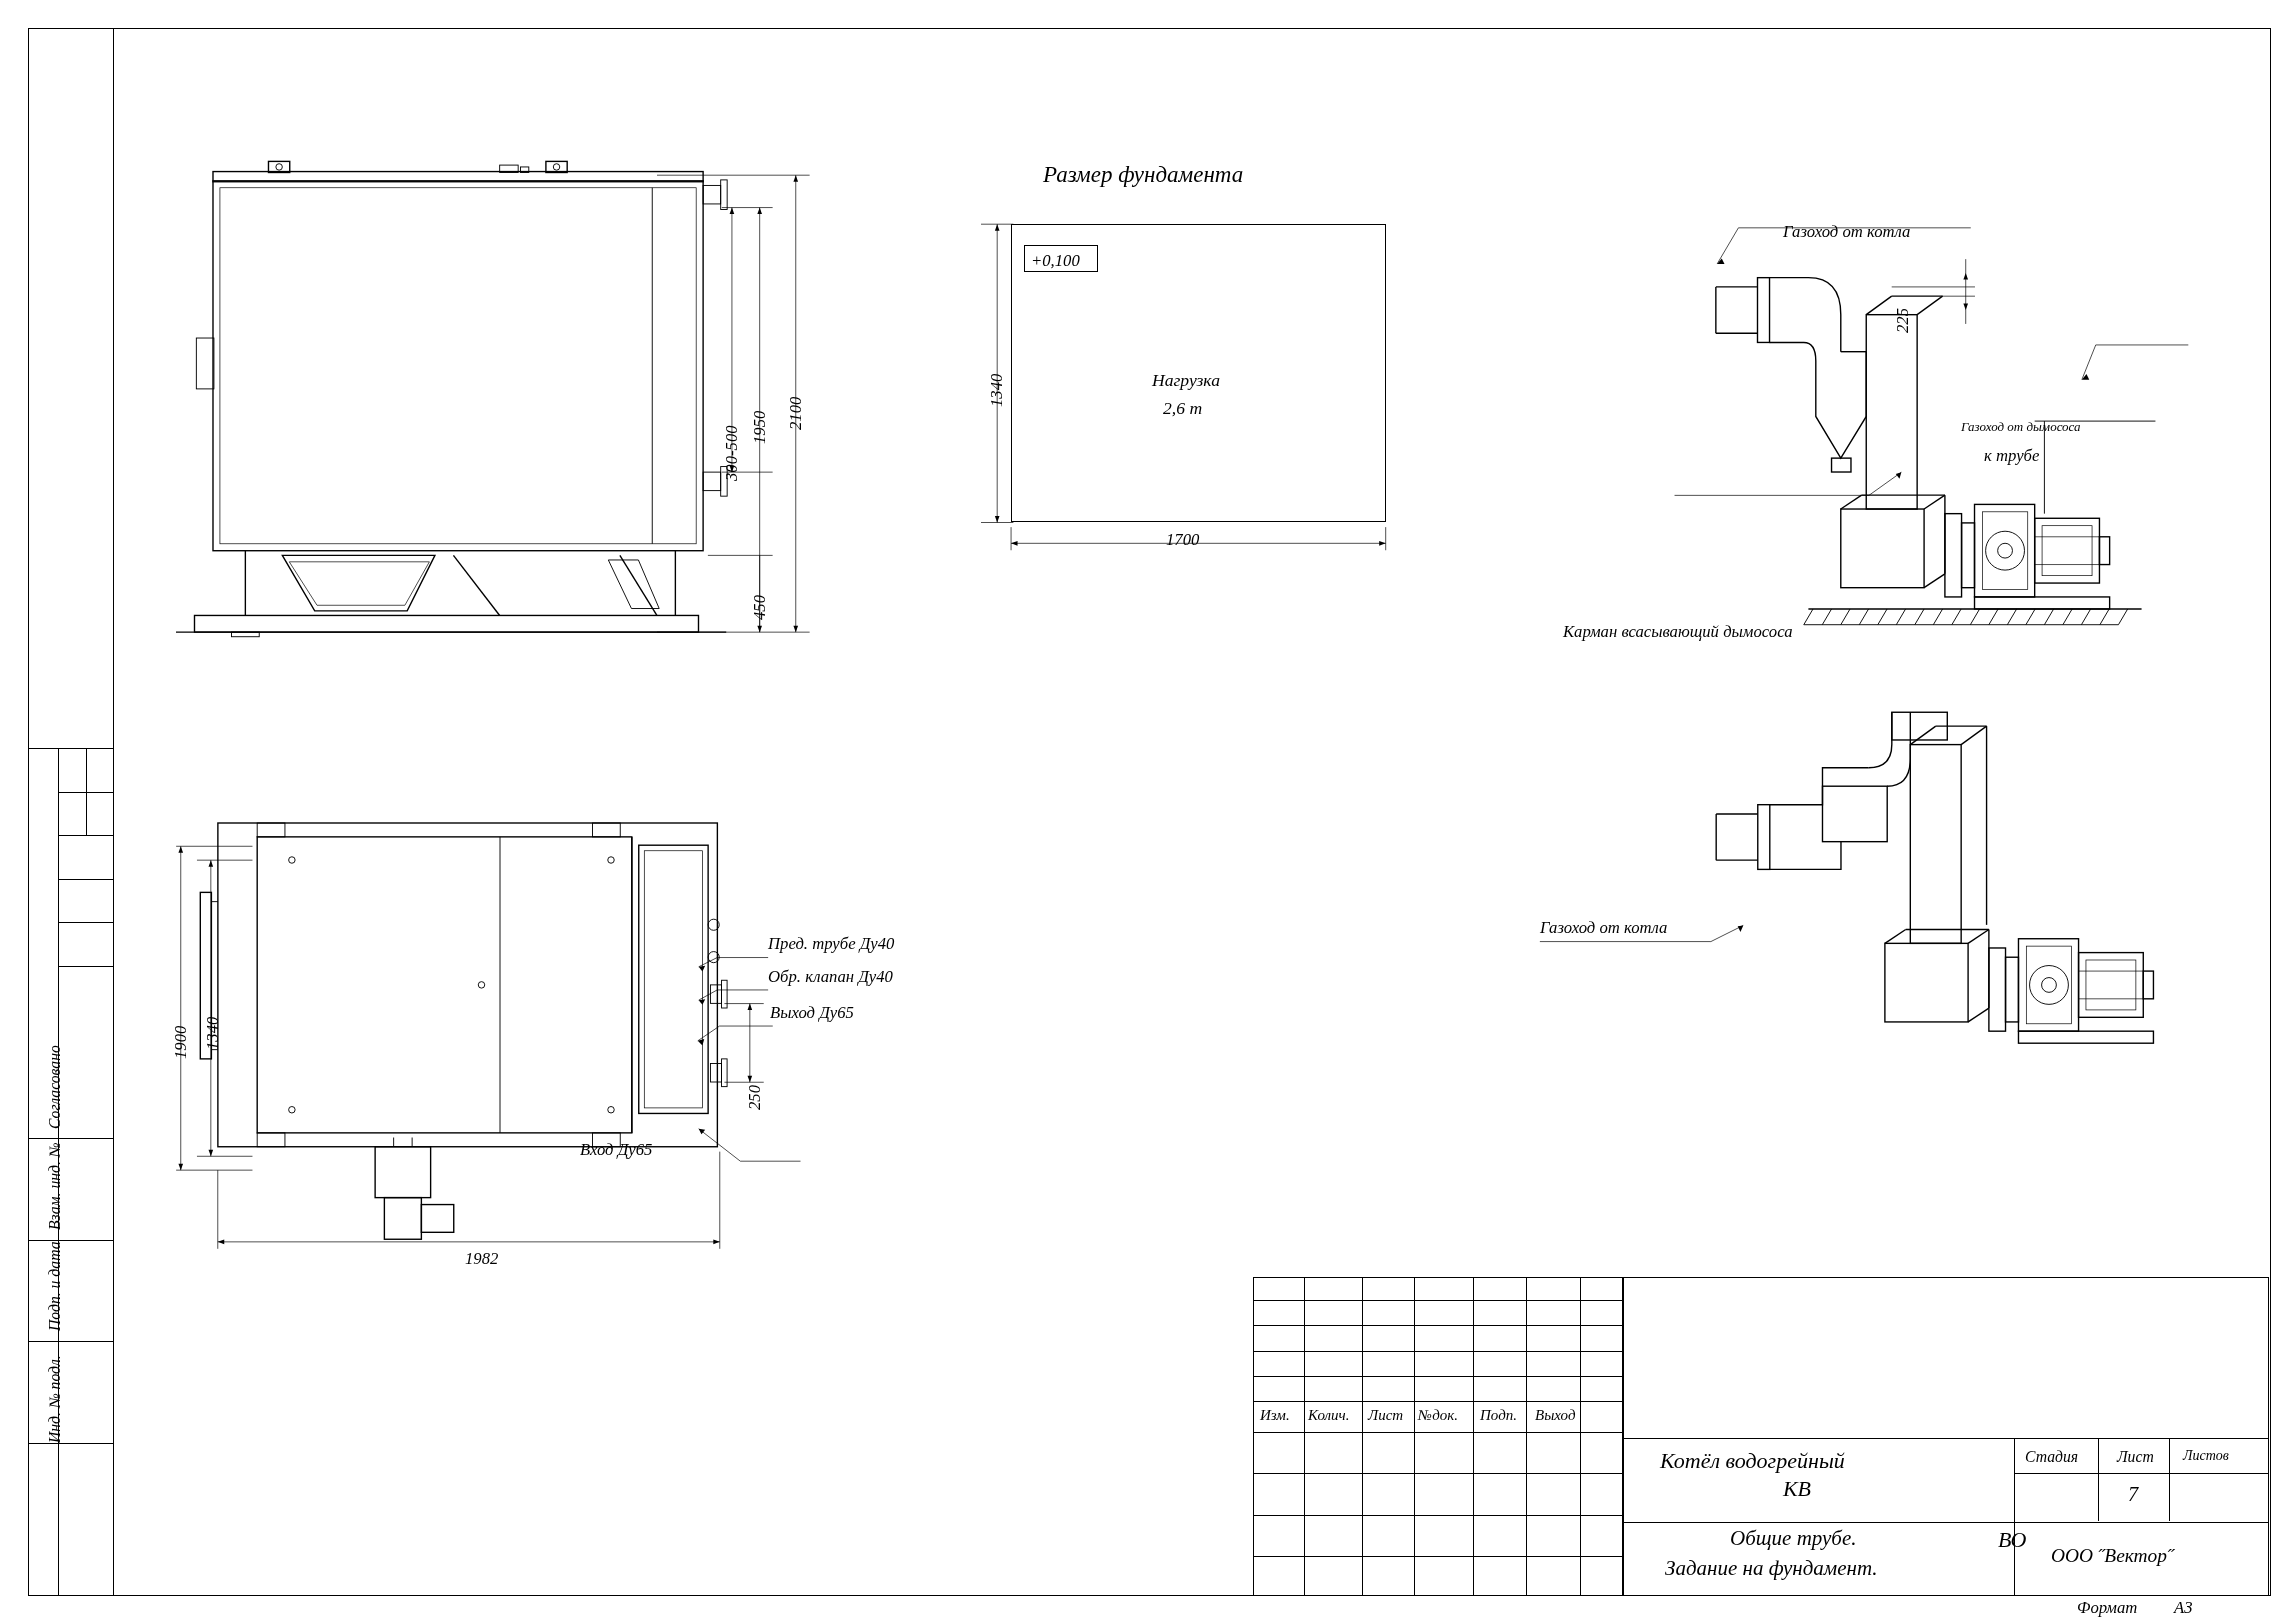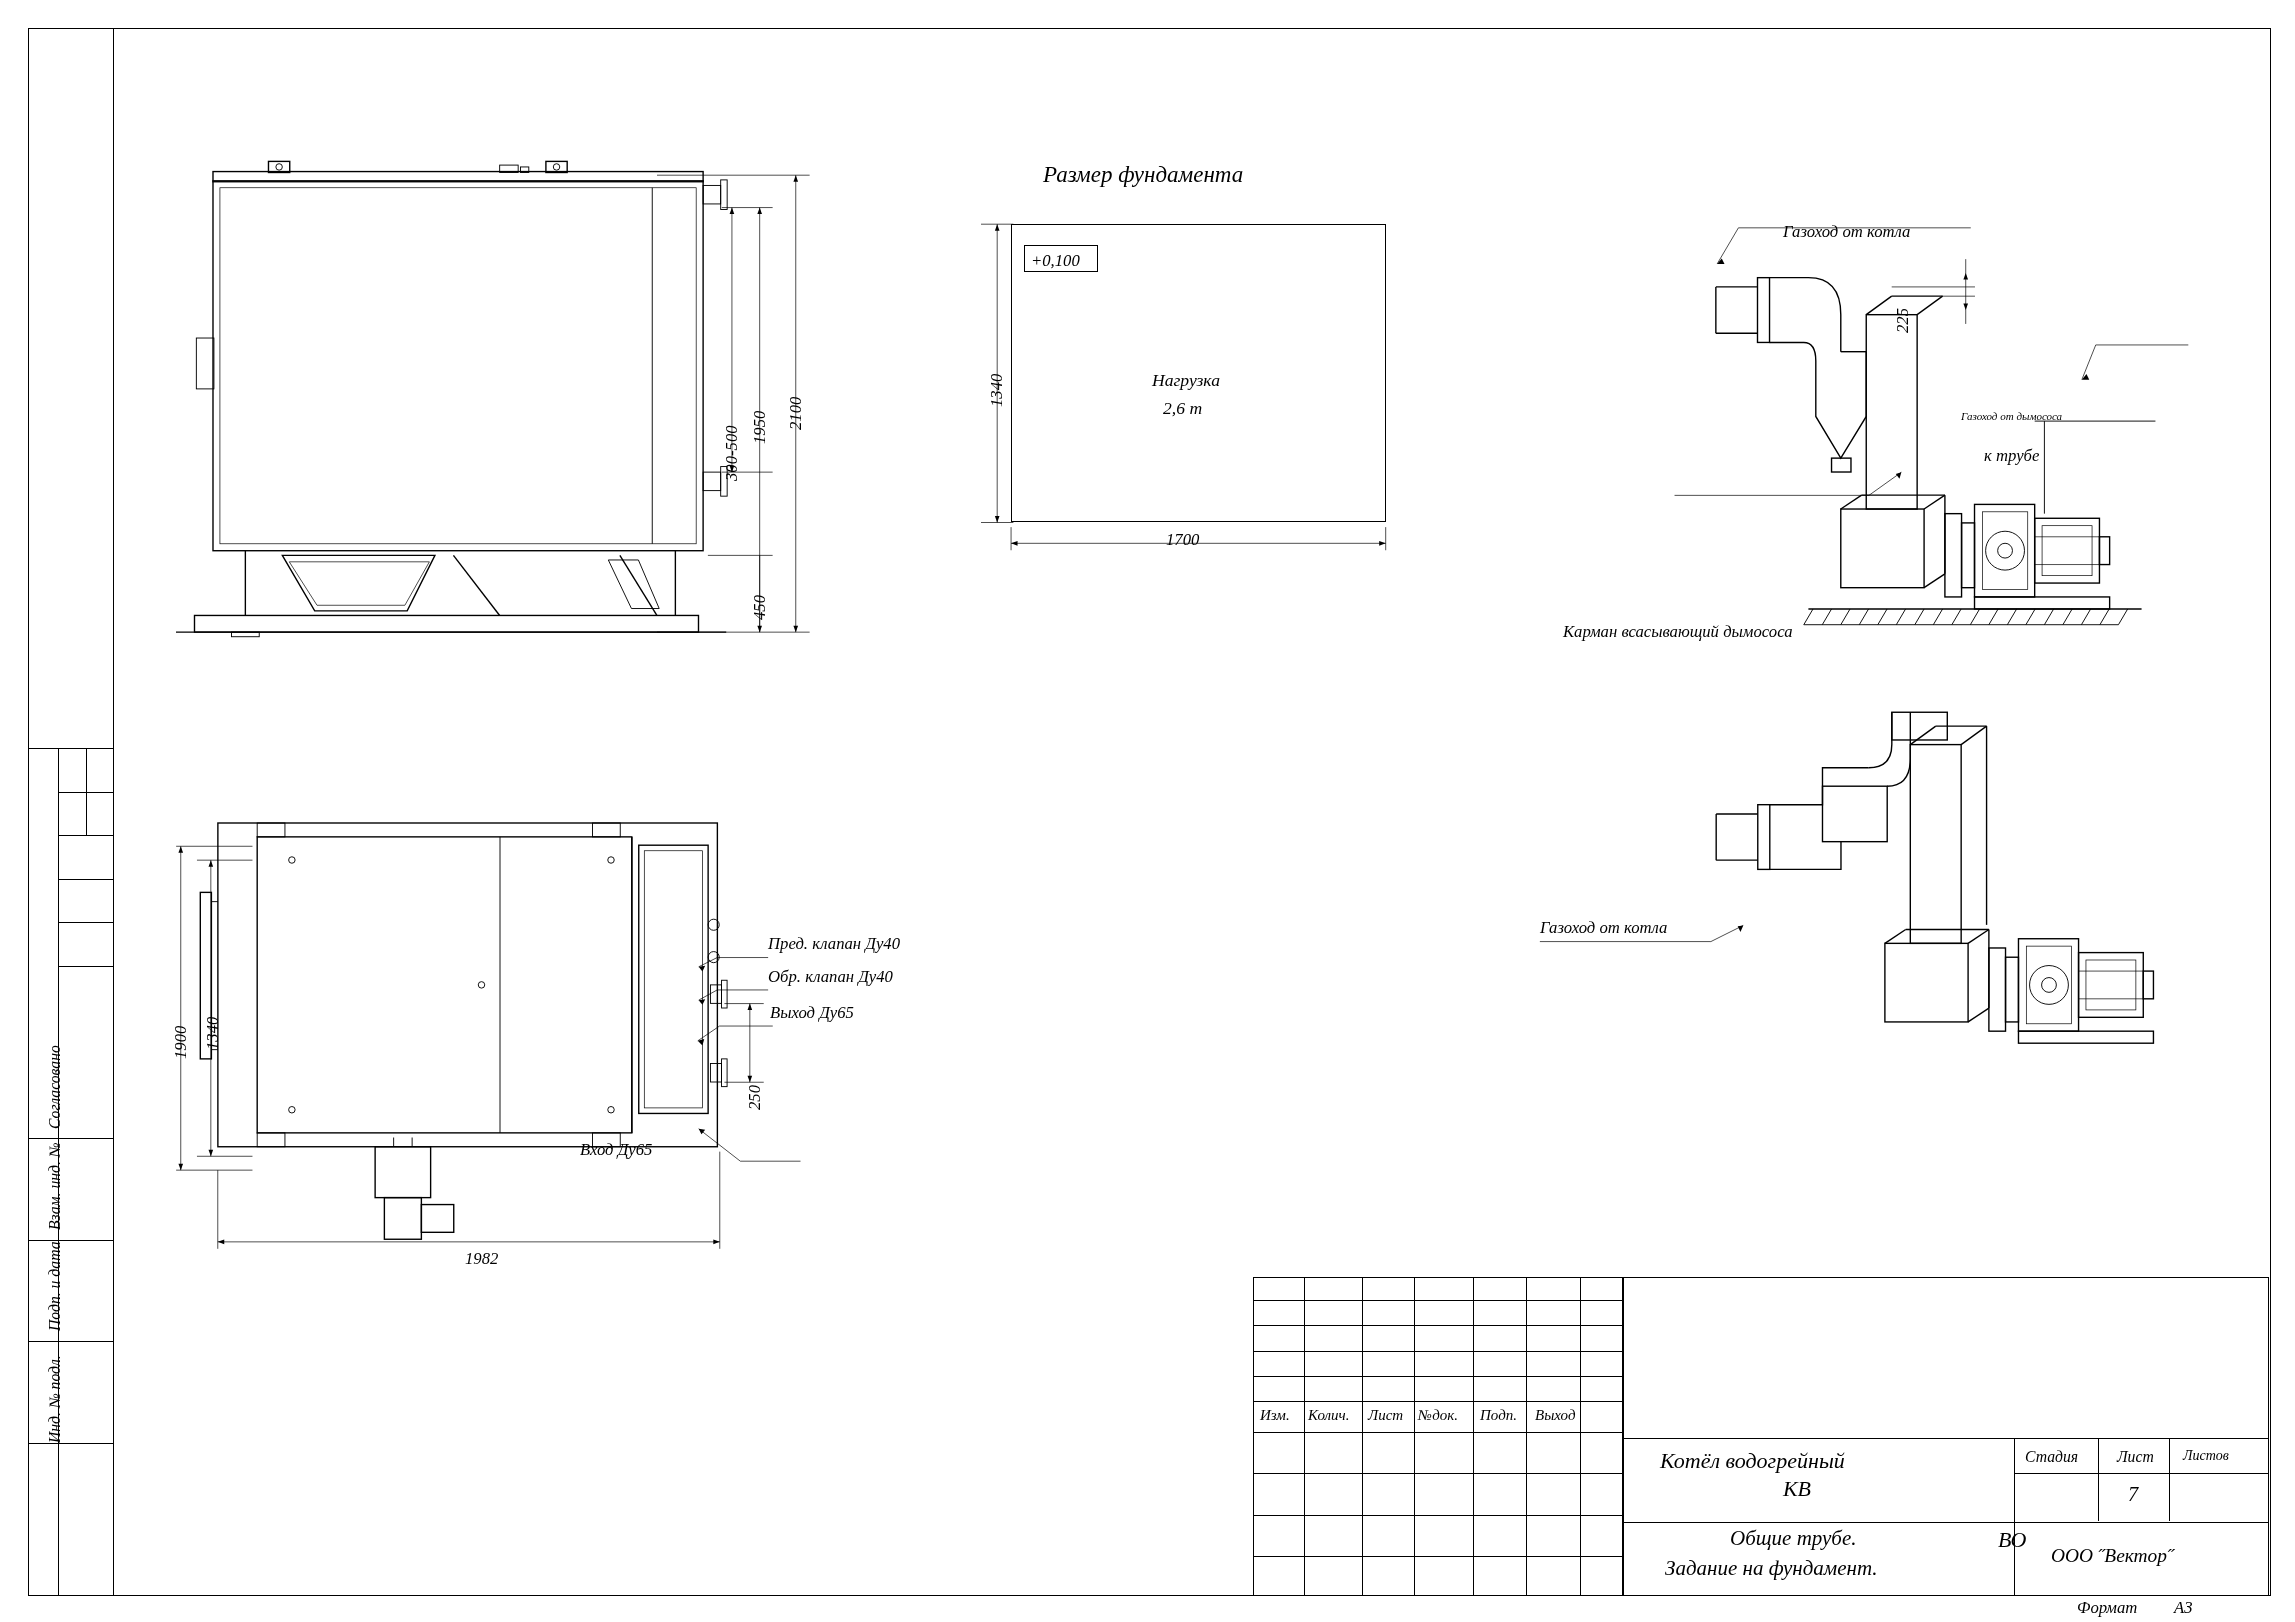--- a/index.html
+++ b/index.html
@@ -206,21 +206,21 @@
       <line x1="100" y1="560" x2="230" y2="560"></line>
       <line x1="100" y1="560" x2="10" y2="490"></line>
     </g>
     <g fill="#000">
       <polygon points="10,140 24,138 18,150"></polygon>
       <polygon points="10,212 24,210 18,222"></polygon>
       <polygon points="8,300 22,296 18,310"></polygon>
       <polygon points="10,490 24,492 16,502"></polygon>
     </g>
   </svg>
-  <div class="txt" style="left:768px;top:934px;font-size:16.7px;">Пред. клапан Ду40</div>
+  <div class="txt" style="left:768px;top:934px;font-size:16.7px;">Пред. трубе Ду40</div>
   <div class="txt" style="left:768px;top:967px;font-size:16.7px;">Обр. клапан Ду40</div>
   <div class="txt" style="left:770px;top:1003px;font-size:16.7px;">Выход Ду65</div>
   <div class="txt" style="left:580px;top:1140px;font-size:16.7px;">Вход Ду65</div>
 
   <div class="txt" style="left:1043px;top:162px;font-size:23px;">Размер фундамента</div>
   <div class="box" style="left:1011px;top:224px;width:375px;height:298px;"></div>
   <div class="box1" style="left:1024px;top:245px;width:74px;height:27px;"></div>
   <div class="txt" style="left:1031px;top:251px;font-size:16.7px;">+0,100</div>
   <div class="txt" style="left:1152px;top:370px;font-size:17.6px;">Нагрузка</div>
   <div class="txt" style="left:1163px;top:398px;font-size:17.6px;">2,6 т</div>
@@ -333,21 +333,21 @@
       <line x1="120" y1="690" x2="540" y2="690"></line>
       <line x1="540" y1="690" x2="610" y2="640"></line>
     </g>
     <g fill="#000">
       <polygon points="212,190 222,178 228,190"></polygon>
       <polygon points="1000,440 1010,428 1016,440"></polygon>
       <polygon points="610,640 598,644 606,654"></polygon>
     </g>
   </svg>
   <div class="txt" style="left:1783px;top:222px;font-size:16.7px;">Газоход от котла</div>
-  <div class="txt" style="left:1961px;top:410px;font-size:11px;">Газоход от дымососа</div>
+  <div class="txt" style="left:1961px;top:419px;font-size:13px;">Газоход от дымососа</div>
   <div class="txt" style="left:1984px;top:446px;font-size:16.7px;">к трубе</div>
   <div class="txt" style="left:1563px;top:622px;font-size:16.7px;font-style:italic;">Карман всасывающий дымососа</div>
   <div class="txt rot" style="left:1893px;top:333px;font-size:16.7px;">225</div>
 
   <svg width="648" height="416" style="left:1688px;top:703px;" viewBox="0 0 1400 900">
     <g fill="none" stroke="#000" stroke-width="3">
 
       <line x1="60" y1="240" x2="150" y2="240"></line>
       <line x1="60" y1="340" x2="150" y2="340"></line>
       <line x1="60" y1="240" x2="60" y2="340"></line>

